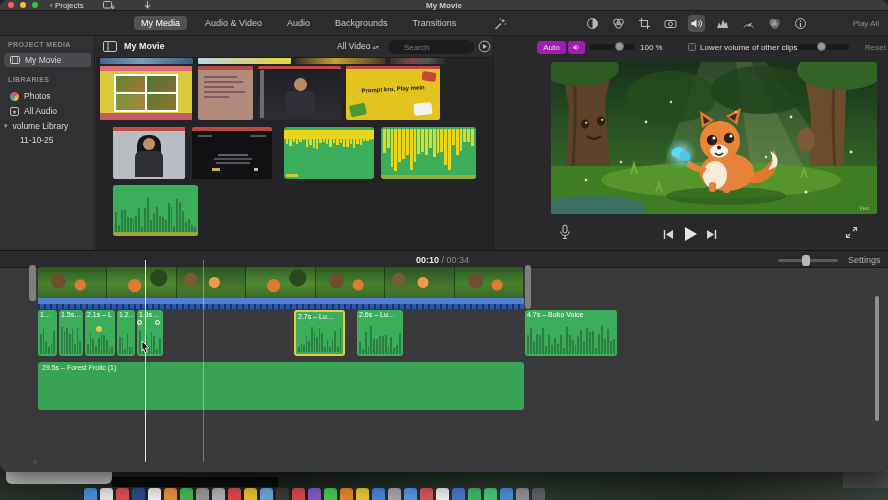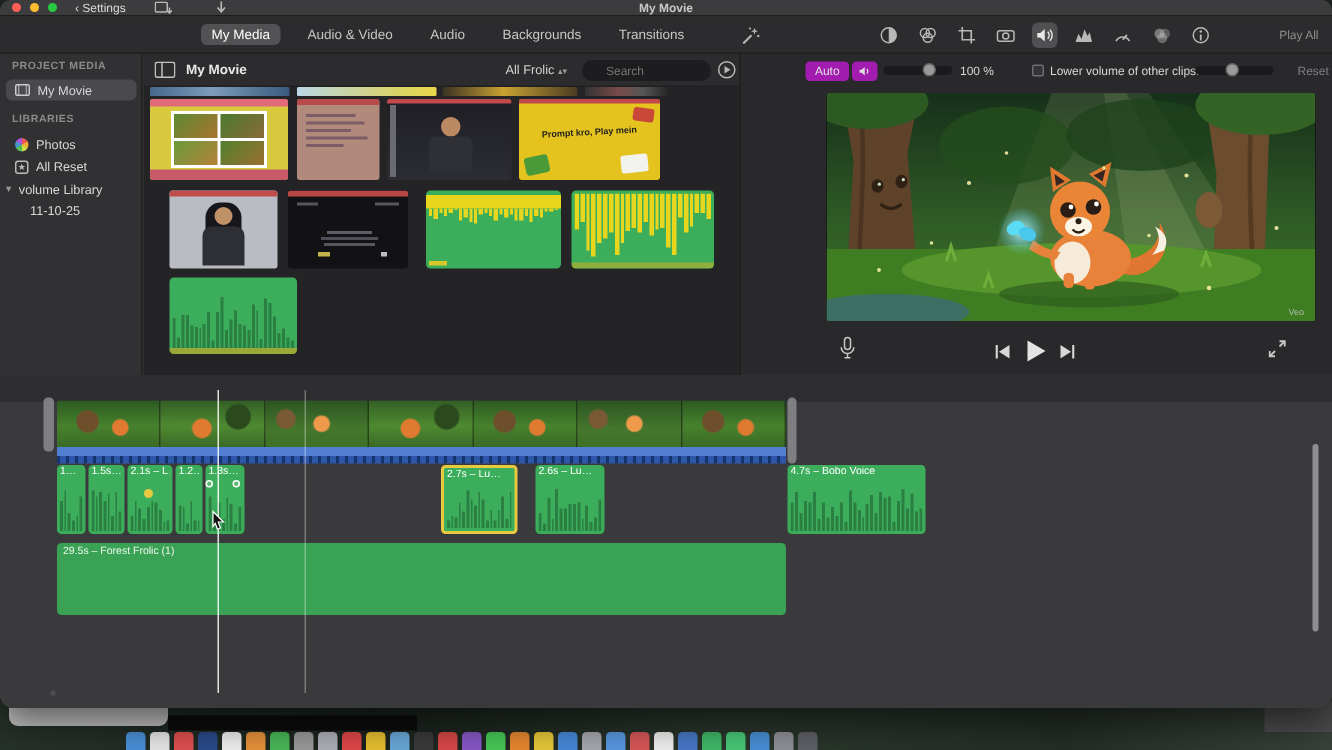--- a/index.html
+++ b/index.html
@@ -154,21 +154,21 @@
 
 <div class="window">
 
   <div class="titlebar">
     <div class="win-title">My Movie</div>
     <div class="lights">
       <i style="background:#ff5f57"></i>
       <i style="background:#febc2e"></i>
       <i style="background:#28c840"></i>
     </div>
-    <div class="back-btn">‹ <span>Settings</span></div>
+    <div class="back-btn">‹ <span>Projects</span></div>
     <span class="tb-icon" style="left:103px;top:1px">
       <svg width="12" height="9" viewBox="0 0 12 9">
           <rect x="0.5" y="0.5" width="8" height="6.5" rx="1" fill="none" stroke="#b9b9b9"></rect>
           <path d="M10 4v3.5M8.5 6L10 7.8 11.5 6" fill="none" stroke="#b9b9b9"></path>
         </svg>
     </span>
     <span class="tb-icon" style="left:143px;top:0">
       <svg width="9" height="10" viewBox="0 0 9 10">
           <path d="M4.5 1v6M2 5l2.5 2.8L7 5" fill="none" stroke="#b9b9b9" stroke-width="1.1"></path>
         </svg>
@@ -262,41 +262,41 @@
         </svg>
       <span>My Movie</span>
     </div>
     <div class="side-h" style="top:40px">LIBRARIES</div>
     <div class="side-item" style="top:53px">
       <span class="pin"></span>
       <span>Photos</span>
     </div>
     <div class="side-item" style="top:68px">
       <span class="sq-ic">★</span>
-      <span>All Reset</span>
+      <span>All Audio</span>
     </div>
     <div class="side-item" style="top:83px;padding-left:0">
       <span style="color:#9a9a9a;font-size:7px">▾</span>
       <span>volume Library</span>
     </div>
     <div class="side-item" style="top:97px;padding-left:16px">
       <span>11-10-25</span>
     </div>
   </div>
 
   <div class="browser">
     <div class="browser-head">
       <span class="abs" style="left:7px;top:5px">
         <svg width="14" height="11" viewBox="0 0 14 11">
             <rect x=".5" y=".5" width="13" height="10" rx="1.5" fill="none" stroke="#c2c2c2"></rect>
             <path d="M5 .5v10" stroke="#c2c2c2"></path>
           </svg>
       </span>
       <span class="b-title">My Movie</span>
-      <span class="all-clips"><span>All Frolic</span> <span style="font-size:6px;color:#9a9a9a">▴▾</span></span>
+      <span class="all-clips"><span>All Video</span> <span style="font-size:6px;color:#9a9a9a">▴▾</span></span>
       <svg class="abs" style="left:296px;top:7px" width="9" height="9" viewBox="0 0 9 9">
           <circle cx="3.6" cy="3.6" r="2.6" fill="none" stroke="#8a8a8a"></circle>
           <path d="M5.6 5.6L8 8" stroke="#8a8a8a"></path>
         </svg>
       <input class="searchbox" placeholder="Search" style="">
       <span class="abs" style="left:382px;top:4px">
         <svg width="13" height="13" viewBox="0 0 13 13">
             <circle cx="6.5" cy="6.5" r="5.4" fill="none" stroke="#b8b8b8"></circle>
             <path d="M5 4l4 2.5L5 9z" fill="#b8b8b8"></path>
           </svg>
@@ -576,20 +576,26 @@
         <path d="M1 1l7 4.5L1 10z" fill="#d8d8d8"></path>
       </svg>
   </span>
   <span class="abs" style="left:845px;top:226px">
     <svg width="13" height="13" viewBox="0 0 13 13">
         <path d="M1.5 11.5L5 8M11.5 1.5L8 5" stroke="#c8c8c8" stroke-width="1.2"></path>
         <path d="M1.5 8v3.5H5M11.5 5V1.5H8" fill="none" stroke="#c8c8c8" stroke-width="1.2"></path>
       </svg>
   </span>
 
+  <div class="tl-header">
+    <div class="tl-time"><b>00:10</b> <span>/</span> <span>00:34</span></div>
+    <div class="tl-zoom-track"></div>
+    <div class="tl-zoom-knob"></div>
+    <div class="tl-settings">Settings</div>
+  </div>
 
   <div class="timeline">
     <div class="trim" style="left:29px;top:-3px;width:7px;height:36px"></div>
     <div class="filmstrip">
       <div class="tframe"></div>
         <div class="tframe"></div>
         <div class="tframe"></div>
         <div class="tframe"></div>
       <div class="tframe"></div>
         <div class="tframe"></div>

